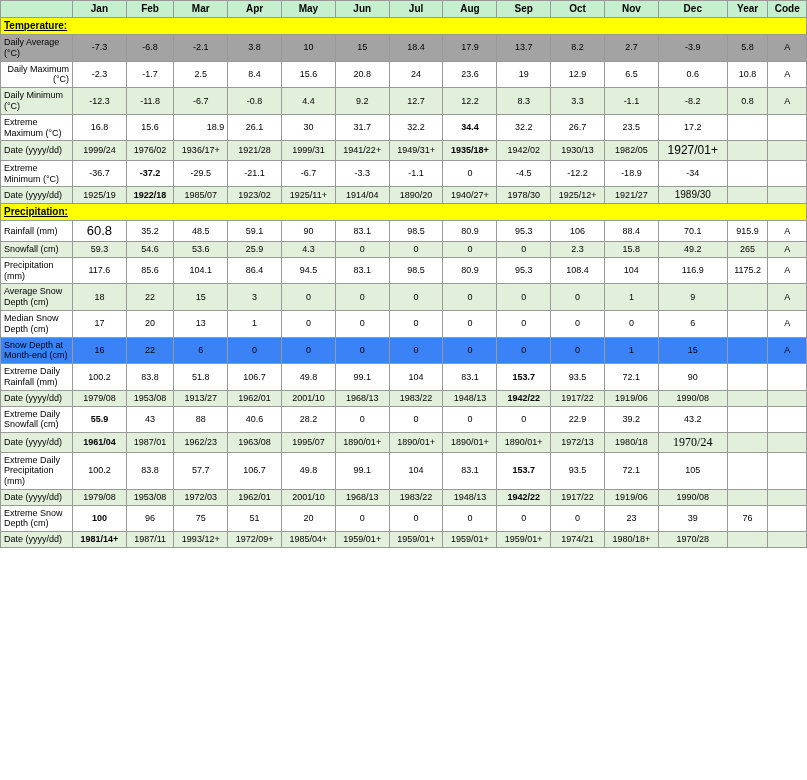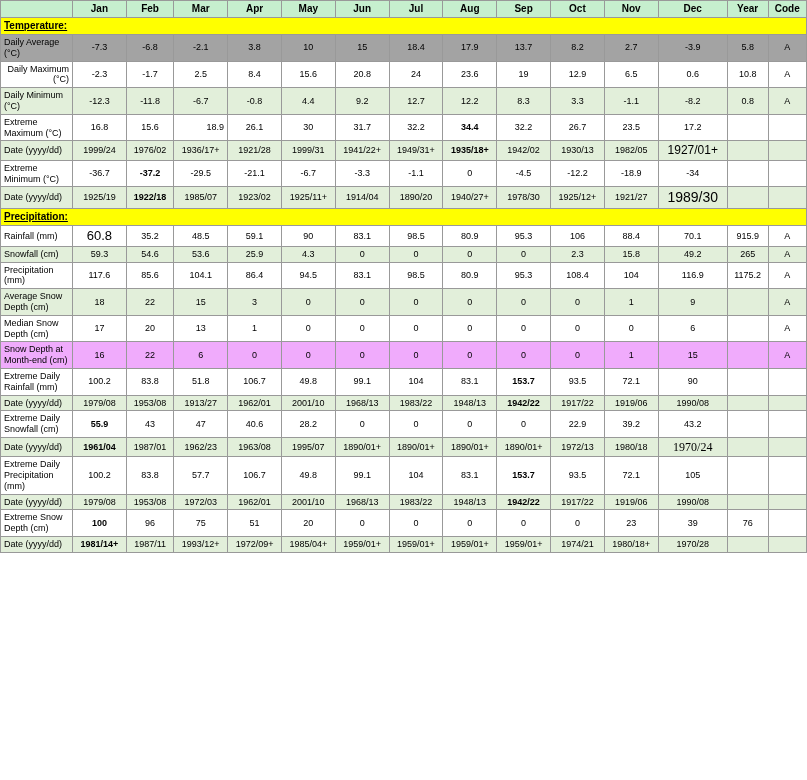--- a/index.html
+++ b/index.html
@@ -150,21 +150,21 @@
         <td style="font-size: 9px; font-weight: bold;">1922/18</td>
         <td style="font-size: 9px;">1985/07</td>
         <td style="font-size: 9px;">1923/02</td>
         <td style="font-size: 9px;">1925/11+</td>
         <td style="font-size: 9px;">1914/04</td>
         <td style="font-size: 9px;">1890/20</td>
         <td style="font-size: 9px;">1940/27+</td>
         <td style="font-size: 9px;">1978/30</td>
         <td style="font-size: 9px;">1925/12+</td>
         <td style="font-size: 9px;">1921/27</td>
-        <td style="font-size: 14px;">1989/30</td>
+        <td style="font-size: 10px;">1989/30</td>
         <td style="font-size: 9px;"></td>
         <td style="font-size: 9px;"></td>
       </tr>
       <tr style="background-color: rgb(255, 255, 0);">
         <td colspan="15" style="text-align: left; font-weight: bold; font-size: 10px;"><span style="text-decoration: underline;">Precipitation:</span></td>
       </tr>
       <tr style="background-color: rgb(255, 255, 255);">
         <td style="text-align: left; font-size: 9px; font-weight: normal;">Rainfall (mm)</td>
         <td style="font-size: 13px;">60.8</td>
         <td style="font-size: 9px;">35.2</td>
@@ -242,21 +242,21 @@
         <td style="font-size: 9px;">0</td>
         <td style="font-size: 9px;">0</td>
         <td style="font-size: 9px;">0</td>
         <td style="font-size: 9px;">0</td>
         <td style="font-size: 9px;">0</td>
         <td style="font-size: 9px;">0</td>
         <td style="font-size: 9px;">6</td>
         <td style="font-size: 9px;"></td>
         <td style="font-size: 9px;">A</td>
       </tr>
-      <tr style="background-color: #f0abfc;">
+      <tr style="background-color: #3b82f6;">
         <td style="text-align: left; font-size: 9px; font-weight: normal;">Snow Depth at Month-end (cm)</td>
         <td style="font-size: 9px;">16</td>
         <td style="font-size: 9px;">22</td>
         <td style="font-size: 9px;">6</td>
         <td style="font-size: 9px;">0</td>
         <td style="font-size: 9px;">0</td>
         <td style="font-size: 9px;">0</td>
         <td style="font-size: 9px;">0</td>
         <td style="font-size: 9px;">0</td>
         <td style="font-size: 9px;">0</td>
@@ -297,21 +297,21 @@
         <td style="font-size: 9px;">1917/22</td>
         <td style="font-size: 9px;">1919/06</td>
         <td style="font-size: 9px;">1990/08</td>
         <td style="font-size: 9px;"></td>
         <td style="font-size: 9px;"></td>
       </tr>
       <tr style="background-color: rgb(255, 255, 255);">
         <td style="text-align: left; font-size: 9px; font-weight: normal;">Extreme Daily Snowfall (cm)</td>
         <td style="font-size: 9px; font-weight: bold;">55.9</td>
         <td style="font-size: 9px;">43</td>
-        <td style="font-size: 9px;">47</td>
+        <td style="font-size: 9px;">88</td>
         <td style="font-size: 9px;">40.6</td>
         <td style="font-size: 9px;">28.2</td>
         <td style="font-size: 9px;">0</td>
         <td style="font-size: 9px;">0</td>
         <td style="font-size: 9px;">0</td>
         <td style="font-size: 9px;">0</td>
         <td style="font-size: 9px;">22.9</td>
         <td style="font-size: 9px;">39.2</td>
         <td style="font-size: 9px;">43.2</td>
         <td style="font-size: 9px;"></td>

